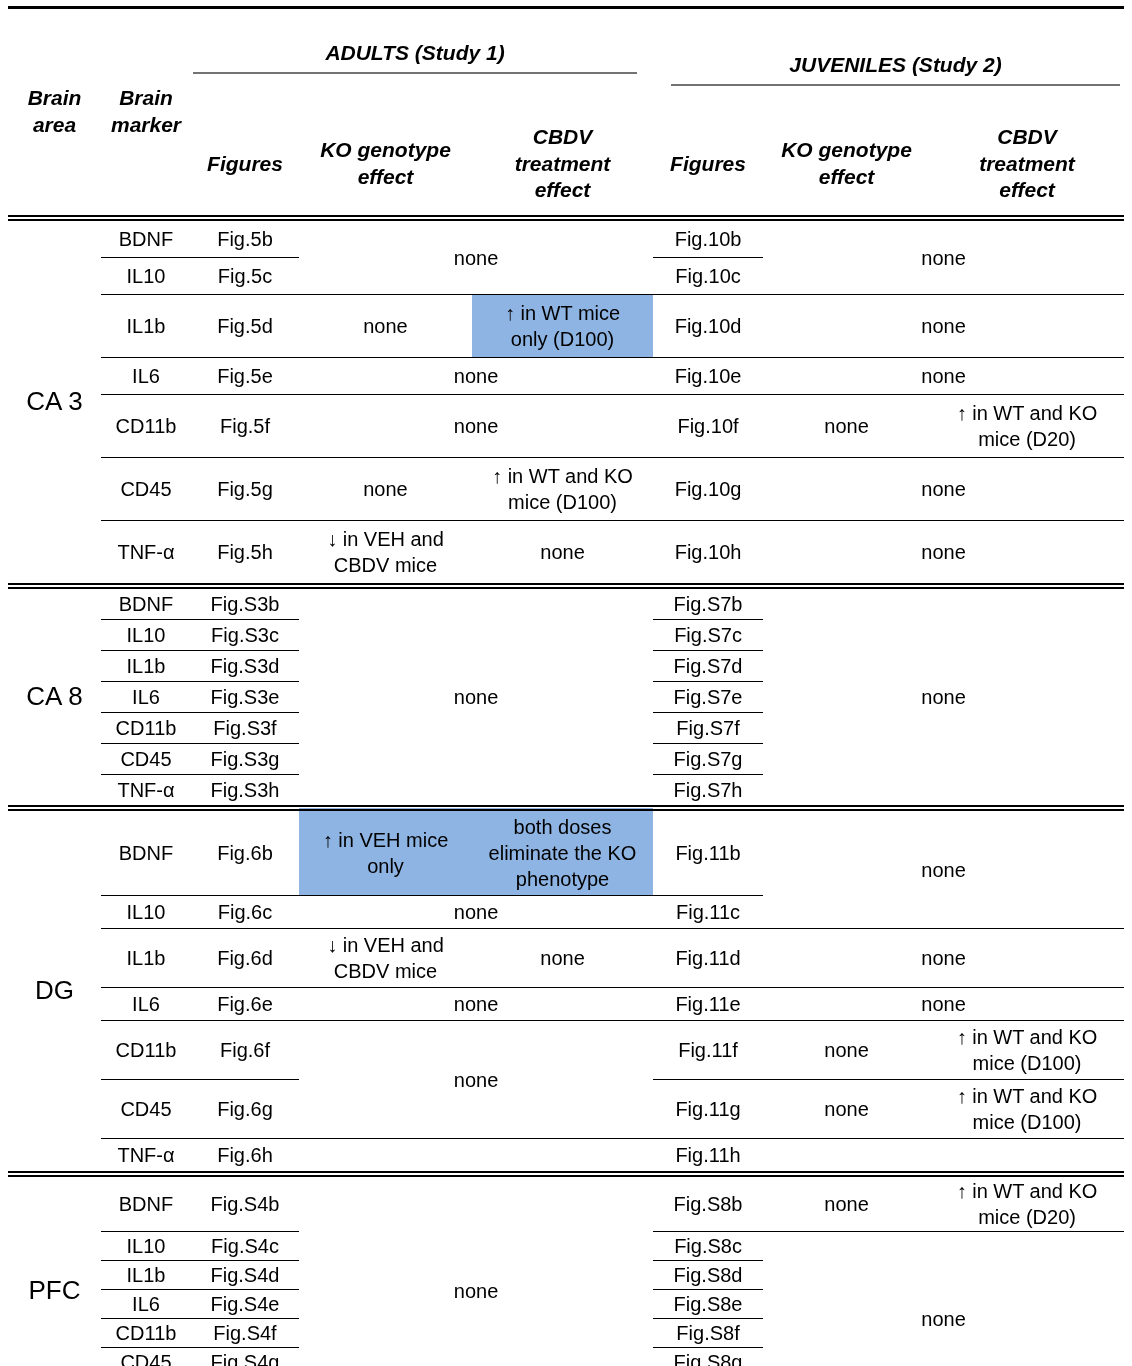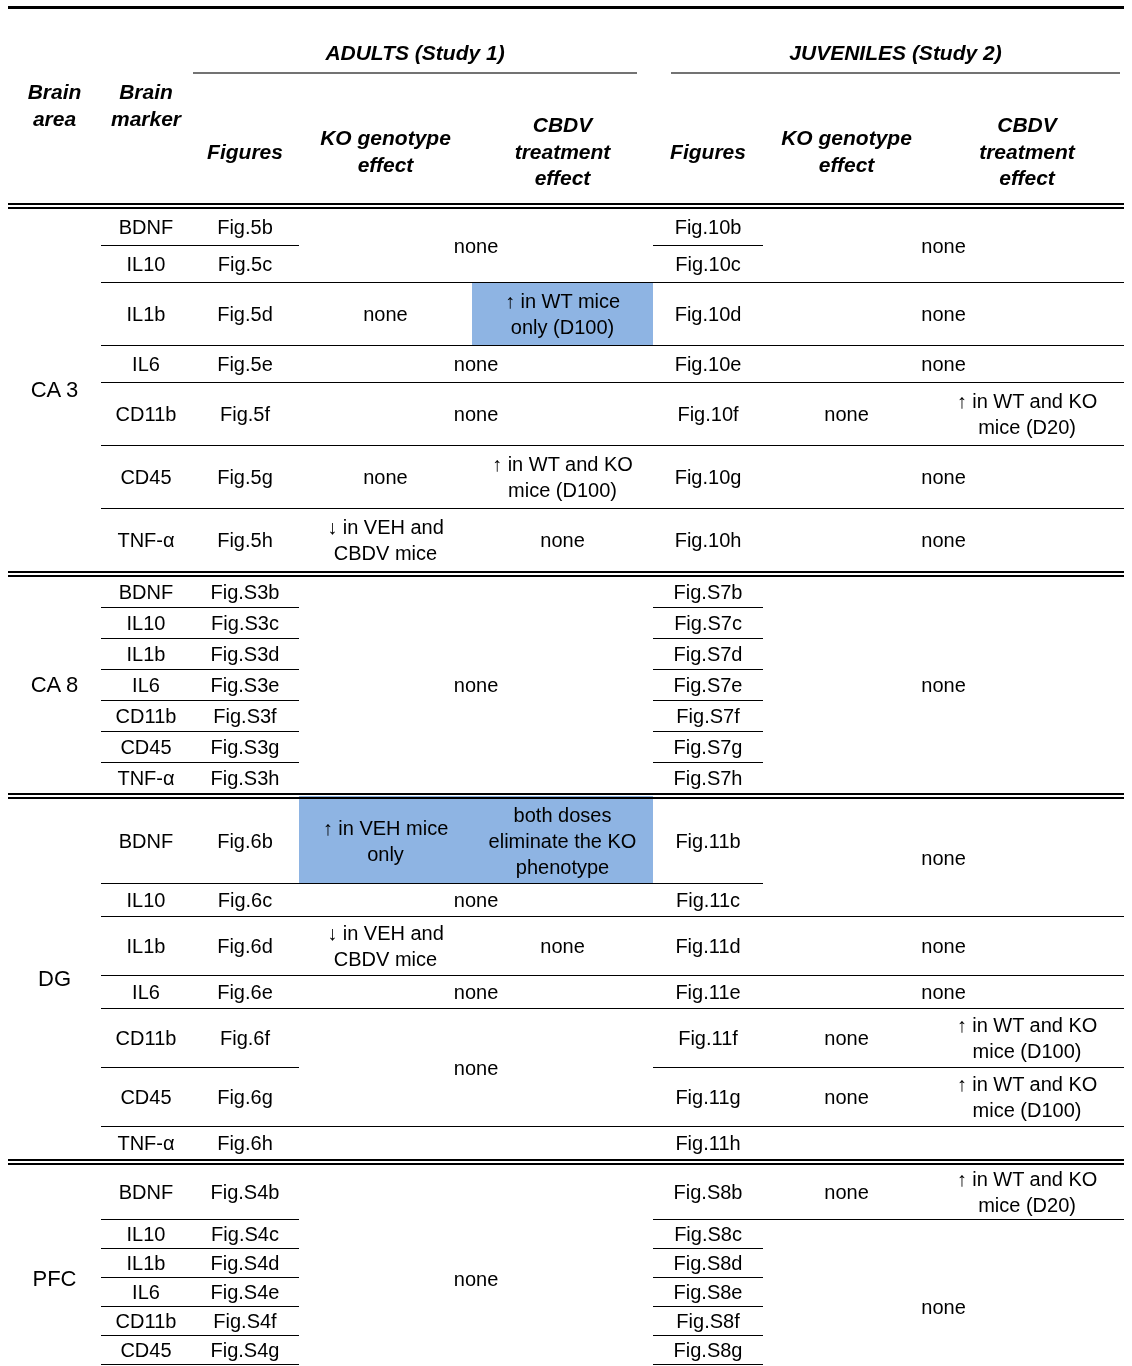--- a/index.html
+++ b/index.html
@@ -33,33 +33,33 @@
     padding: 4px 2px;
     font-style: italic;
   }
   th.group { font-style: italic; padding: 0; vertical-align: top; }
   .group-label {
     display: block;
     border-bottom: 2px solid #737373;
     padding: 4px 0 5px 0;
   }
   th.group-adults .group-label { margin: 0 16px 0 2px; }
-  th.group-juv    .group-label { margin: 0 4px 0 18px; }
+  th.group-juv    .group-label { margin: 12px 4px 0 18px; }
   th.sub { padding: 11px 2px; }
 
   td {
     font-size: 20px;
     line-height: 1.3;
     text-align: center;
     vertical-align: middle;
     white-space: pre-line;
     border-bottom: 1px solid #000;
     padding: 3px 4px;
   }
-  td.area-cell { font-size: 22px; }
+  td.area-cell { font-size: 26px; }
   td.highlighted { background: var(--hl-color, #8EB4E3); margin-top: 12px; }
 
   tbody[data-name="section-ca3"] td { padding-top: 5px; padding-bottom: 5px; }
   tbody[data-name="section-ca1"] td { padding-top: 2px; padding-bottom: 2px; }
   tbody[data-name="section-dg"]  td { padding-top: 3px; padding-bottom: 3px; }
   tbody[data-name="section-pfc"] td { padding-top: 1px; padding-bottom: 1px; }
 </style>
 </head>
 <body>
 

